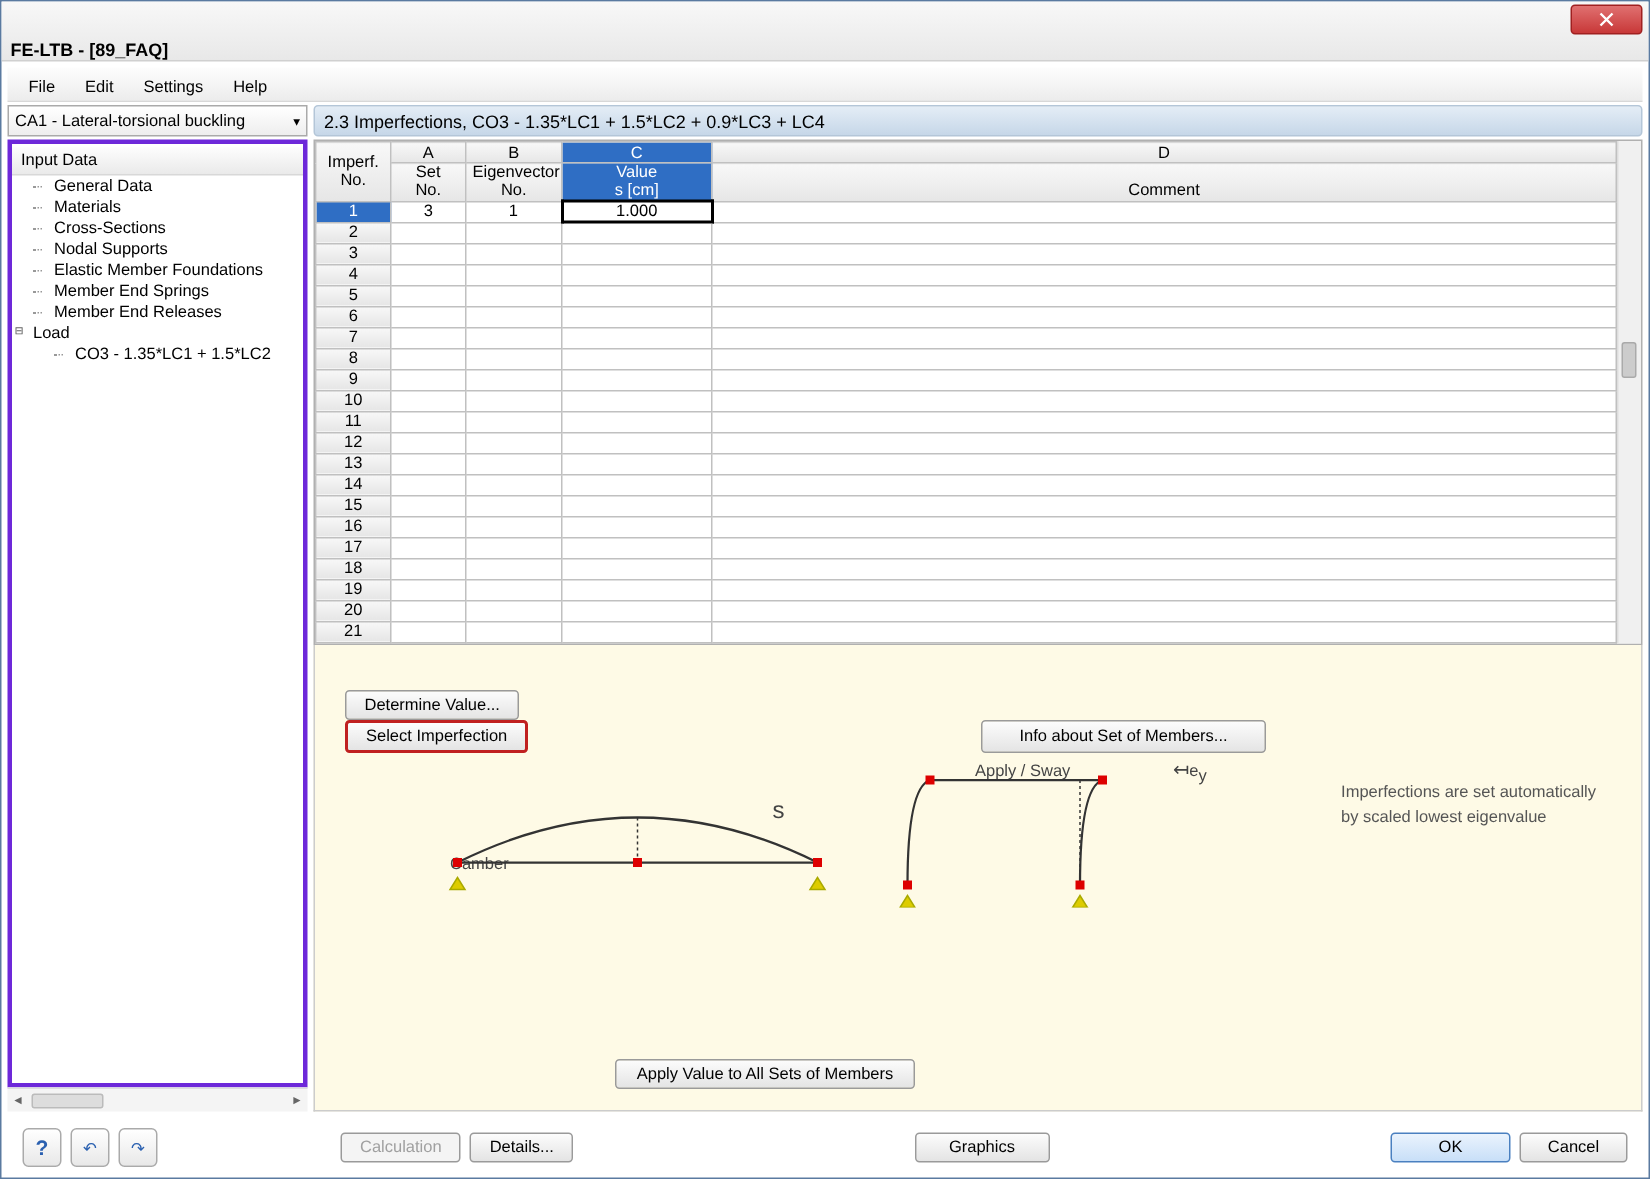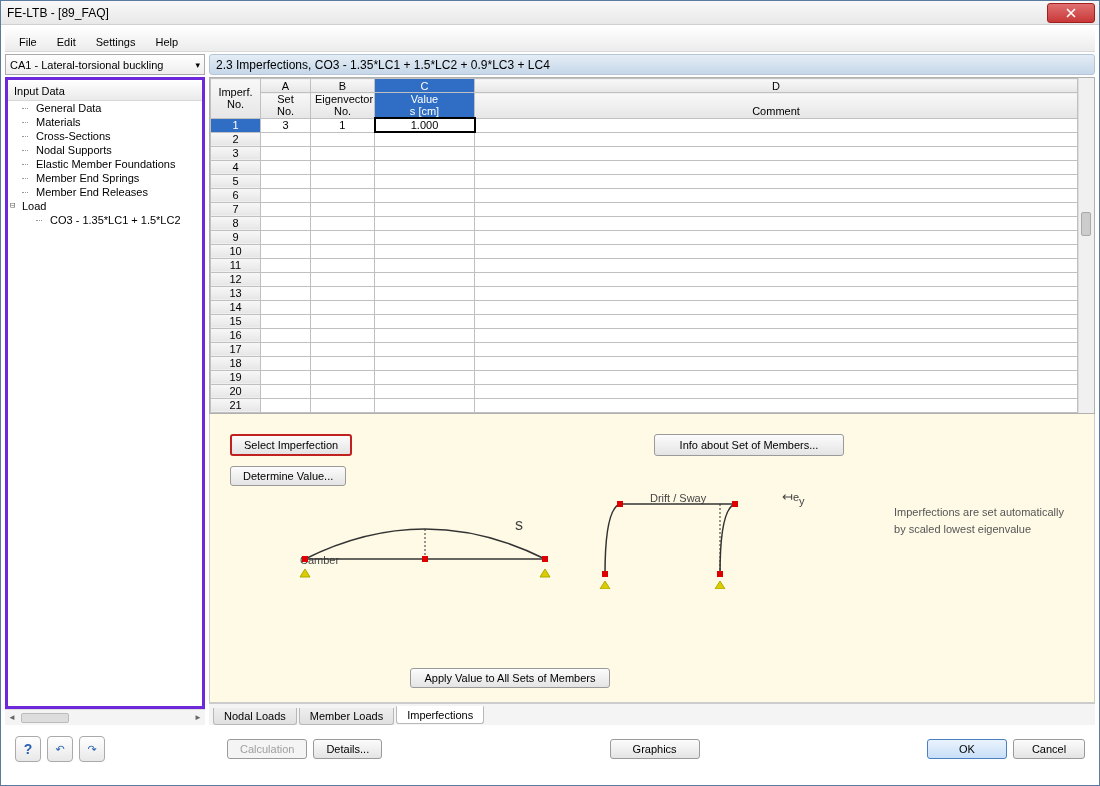--- a/index.html
+++ b/index.html
@@ -1,17 +1,17 @@
 <!DOCTYPE html>
 <html><head>
 <meta charset="utf-8">
 <style>
 * { box-sizing: border-box; margin: 0; padding: 0; font-family: 'Segoe UI', Tahoma, sans-serif; font-size: 11px; }
 body { background: #fff; width: 1100px; height: 786px; overflow: hidden; border: 1px solid #5a7aa0; }
-.titlebar { height: 24px; background: linear-gradient(#f8f8f8, #e8e8e8); display: flex; align-items: center; padding: 0 6px; border-bottom: 1px solid #d0d0d0; position: relative; }
+.titlebar { height: 40px; background: linear-gradient(#f8f8f8, #e8e8e8); display: flex; align-items: flex-end; padding: 0 6px; border-bottom: 1px solid #d0d0d0; position: relative; font-weight: bold; }
 .titlebar-text { flex: 1; font-size: 12px; }
 .close-btn { width: 48px; height: 20px; background: linear-gradient(#e07070, #c83838); border: 1px solid #a02020; border-radius: 3px; color: #fff; display: flex; align-items: center; justify-content: center; font-weight: bold; font-size: 10px; position: absolute; right: 4px; top: 2px; }
 .close-btn svg { width: 10px; height: 10px; }
 .menubar { height: 23px; background: linear-gradient(#fdfdfd, #ececec); display: flex; align-items: flex-end; padding: 0 4px; border-bottom: 1px solid #d8d8d8; margin: 4px; margin-bottom:0; }
 .menubar span { padding: 3px 10px; cursor: default; }
 .content { display: flex; height: calc(786px - 30px - 23px - 50px - 10px); margin: 0 4px; }
 .sidebar { width: 200px; display: flex; flex-direction: column; }
 .combo { height: 21px; border: 1px solid #aaa; margin: 2px 0px; display: flex; align-items: center; padding: 0 4px; background: linear-gradient(#fff,#eee); position: relative; }
 .combo::after { content: '▾'; position: absolute; right: 4px; font-size: 9px; }
 .tree { flex: 1; border: 3px solid #6d28d9; overflow: hidden; padding: 2px 0; background: #fff; }
@@ -275,30 +275,30 @@
               <td class="comment"></td>
             </tr>
           </tbody>
       </table>
       <div class="gridvsb">
           <div class="thumb"></div>
         </div>
     </div>
 
     <div class="lower-panel">
+      <div class="btn-row" style="margin-top:10px">
+        <button class="btn">Determine Value...</button>
+      </div>
       <div class="btn-row">
         <button class="btn highlight">Select Imperfection</button>
         <div style="flex:1"></div>
         <button class="btn" style="margin-right:230px;width:190px">Info about Set of Members...</button>
       </div>
-      <div class="btn-row" style="margin-top:10px">
-        <button class="btn">Determine Value...</button>
-      </div>
-
-      <span class="diag-label" style="top:78px;left:440px">Drift / Sway</span>
+
+      <span class="diag-label" style="top:78px;left:440px">Apply / Sway</span>
       <span class="diag-label" style="top:75px;left:572px;font-size:13px">↤<span>e</span><sub>y</sub></span>
       <span class="diag-label" style="top:102px;left:305px;font-size:16px">s</span>
       <span class="diag-label" style="top:140px;left:90px">Camber</span>
 
       <svg class="diag" style="position:absolute;top:85px;left:80px;width:270px;height:80px">
         <path d="M15 60 Q135 0 255 60" stroke="#333" stroke-width="1.5" fill="none"></path>
         <line x1="15" y1="60" x2="255" y2="60" stroke="#333" stroke-width="1.5"></line>
         <line x1="135" y1="30" x2="135" y2="60" stroke="#333" stroke-width="1" stroke-dasharray="2,2"></line>
         <rect x="12" y="57" width="6" height="6" fill="#d00"></rect>
           <rect x="132" y="57" width="6" height="6" fill="#d00"></rect>
@@ -323,25 +323,20 @@
       <div class="info-text">
         <div>Imperfections are set automatically</div>
         <div>by scaled lowest eigenvalue</div>
       </div>
 
       <div class="btn-row" style="position:absolute;bottom:14px;left:200px">
         <button class="btn" style="width:200px">Apply Value to All Sets of Members</button>
       </div>
     </div>
 
-    <div class="tabs">
-      <div class="tab">Nodal Loads</div>
-      <div class="tab">Member Loads</div>
-      <div class="tab active">Imperfections</div>
-    </div>
   </div>
 </div>
 
 <div class="footer">
   <div class="icon-btn">
       <span style="color:#2a60b0;font-weight:bold;font-size:14px">?</span>
     </div>
   <div class="icon-btn">
       <span style="color:#2a60b0">↶</span>
     </div>

